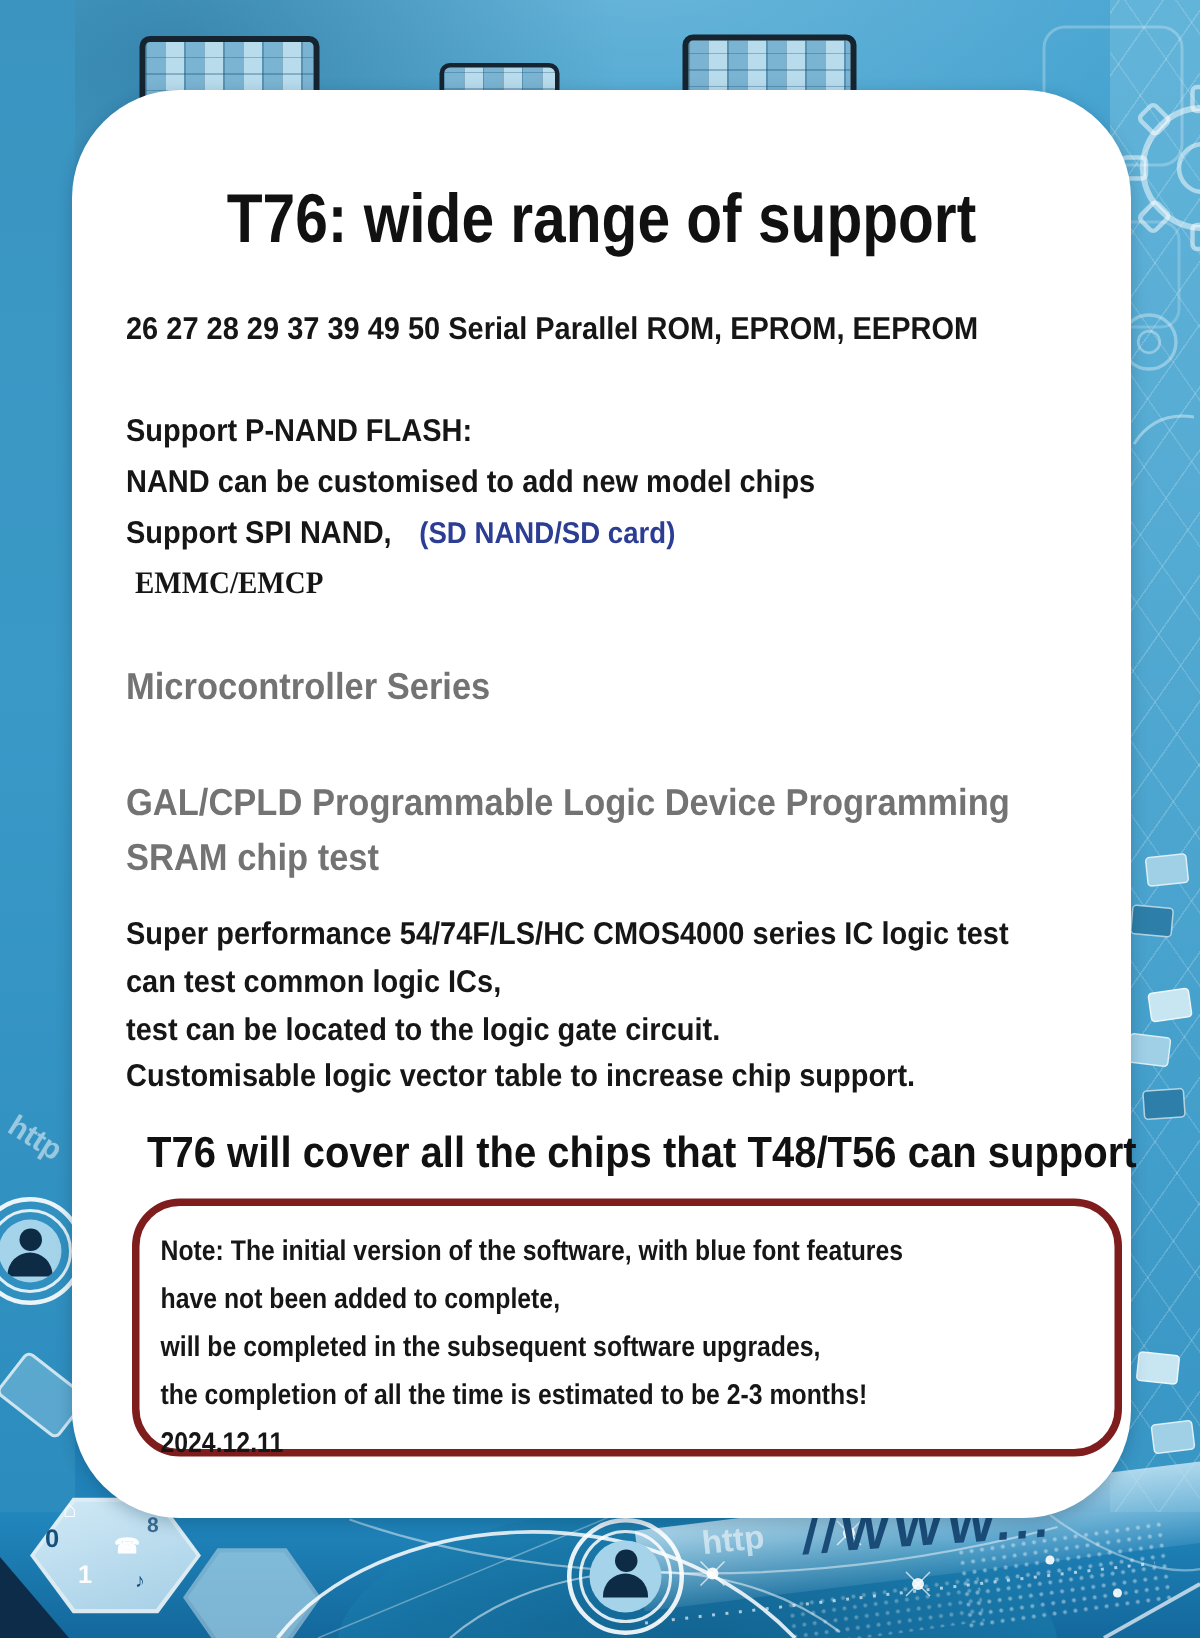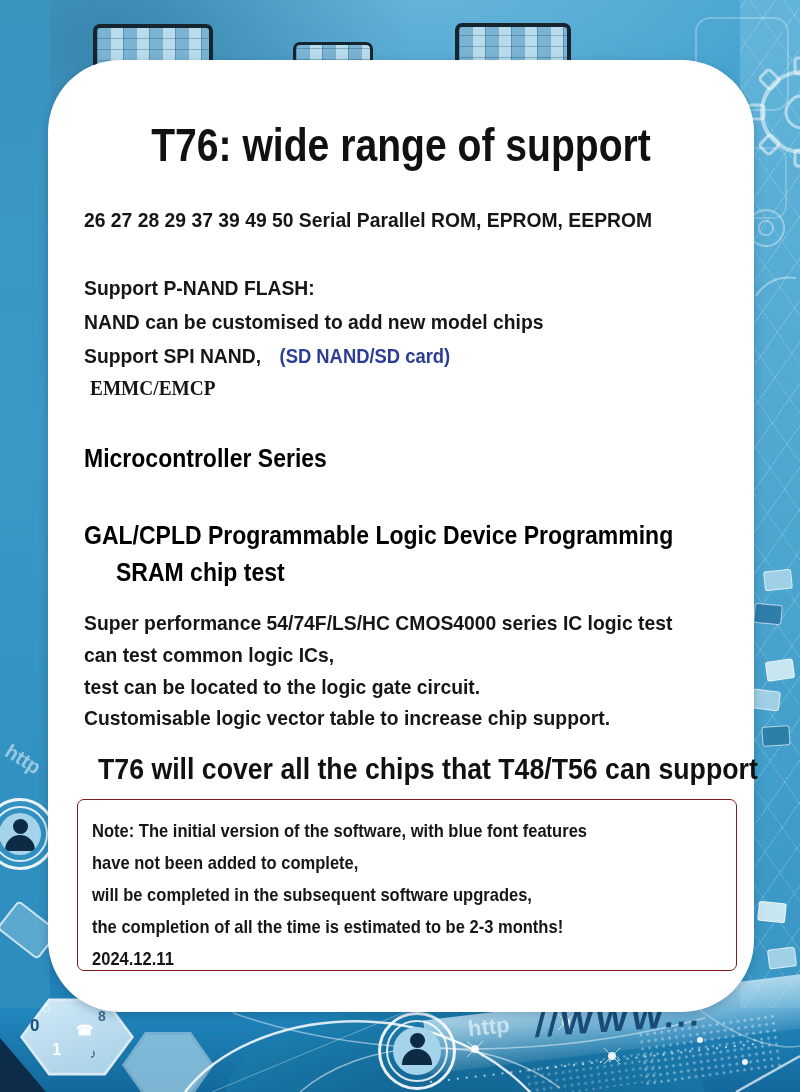--- a/index.html
+++ b/index.html
@@ -62,25 +62,25 @@
   
   .card{position:absolute;left:48px;top:60px;width:706px;height:952px;background:#ffffff;
         border-radius:72px;z-index:5;box-shadow:0 3px 10px rgba(0,40,70,.25);}
   .title{position:absolute;top:58px;left:0;width:100%;text-align:center;color:#111;
         font-size:46px;transform:scaleX(.85);}
   .tline{position:absolute;left:36px;white-space:nowrap;}
   .cx{display:inline-block;transform:scaleX(.92);transform-origin:0 50%;white-space:nowrap;}
   .block1{top:143px;color:#161616;font-size:21px;line-height:34px;}
   .sub-blue{color:#2c3e94;font-size:20px;margin-left:20px;}
   .emmc{padding-left:6px;font-family:Liberation Serif, serif;}
-  .block2{top:379px;color:#000000;font-size:25px;line-height:38px;}
+  .block2{top:379px;color:#737373;font-size:25px;line-height:38px;}
   .block3{top:547px;color:#161616;font-size:21px;line-height:32px;}
   .coverage{top:693px;left:50px;color:#111;font-size:29px;}
-  .notebox{position:absolute;top:739px;left:29px;width:660px;height:172px;border:1px solid #7f1d1d;
-        border-radius:7px;padding:15px 14px 0;box-sizing:border-box;color:#161616;
+  .notebox{position:absolute;top:739px;left:40px;width:660px;height:172px;border:5px solid #7f1d1d;
+        border-radius:32px;padding:15px 14px 0;box-sizing:border-box;color:#161616;
         font-size:19px;line-height:32px;}
   .notebox .cx{transform:scaleX(.87);}
   .nline{white-space:nowrap;}
 </style>
 </head>
 <body>
 
 <div class="stage">
 
   <div class="bg"></div>
@@ -199,21 +199,21 @@
       <span class="cx">NAND can be customised to add new model chips</span></div>
     <div class="tline block1" style="top:279px;">
       <span class="cx"><span>Support SPI NAND,</span><span class="sub-blue">(SD NAND/SD card)</span></span></div>
     <div class="tline block1 emmc" style="top:311px;">
       <span class="cx">EMMC/EMCP</span></div>
 
     <div class="tline block2" style="top:379px;">
       <span class="cx">Microcontroller Series</span></div>
     <div class="tline block2" style="top:437px;margin-top:19px;">
       <span class="cx">GAL/CPLD Programmable Logic Device Programming</span></div>
-    <div class="tline block2" style="top:493px;margin-left:32px;">
+    <div class="tline block2" style="top:493px;">
       <span class="cx">SRAM chip test</span></div>
 
     <div class="tline block3" style="top:547px;">
       <span class="cx">Super performance 54/74F/LS/HC CMOS4000 series IC logic test</span></div>
     <div class="tline block3" style="top:579px;">
       <span class="cx">can test common logic ICs,</span></div>
     <div class="tline block3" style="top:611px;">
       <span class="cx">test can be located to the logic gate circuit.</span></div>
     <div class="tline block3" style="top:642px;">
       <span class="cx">Customisable logic vector table to increase chip support.</span></div>

